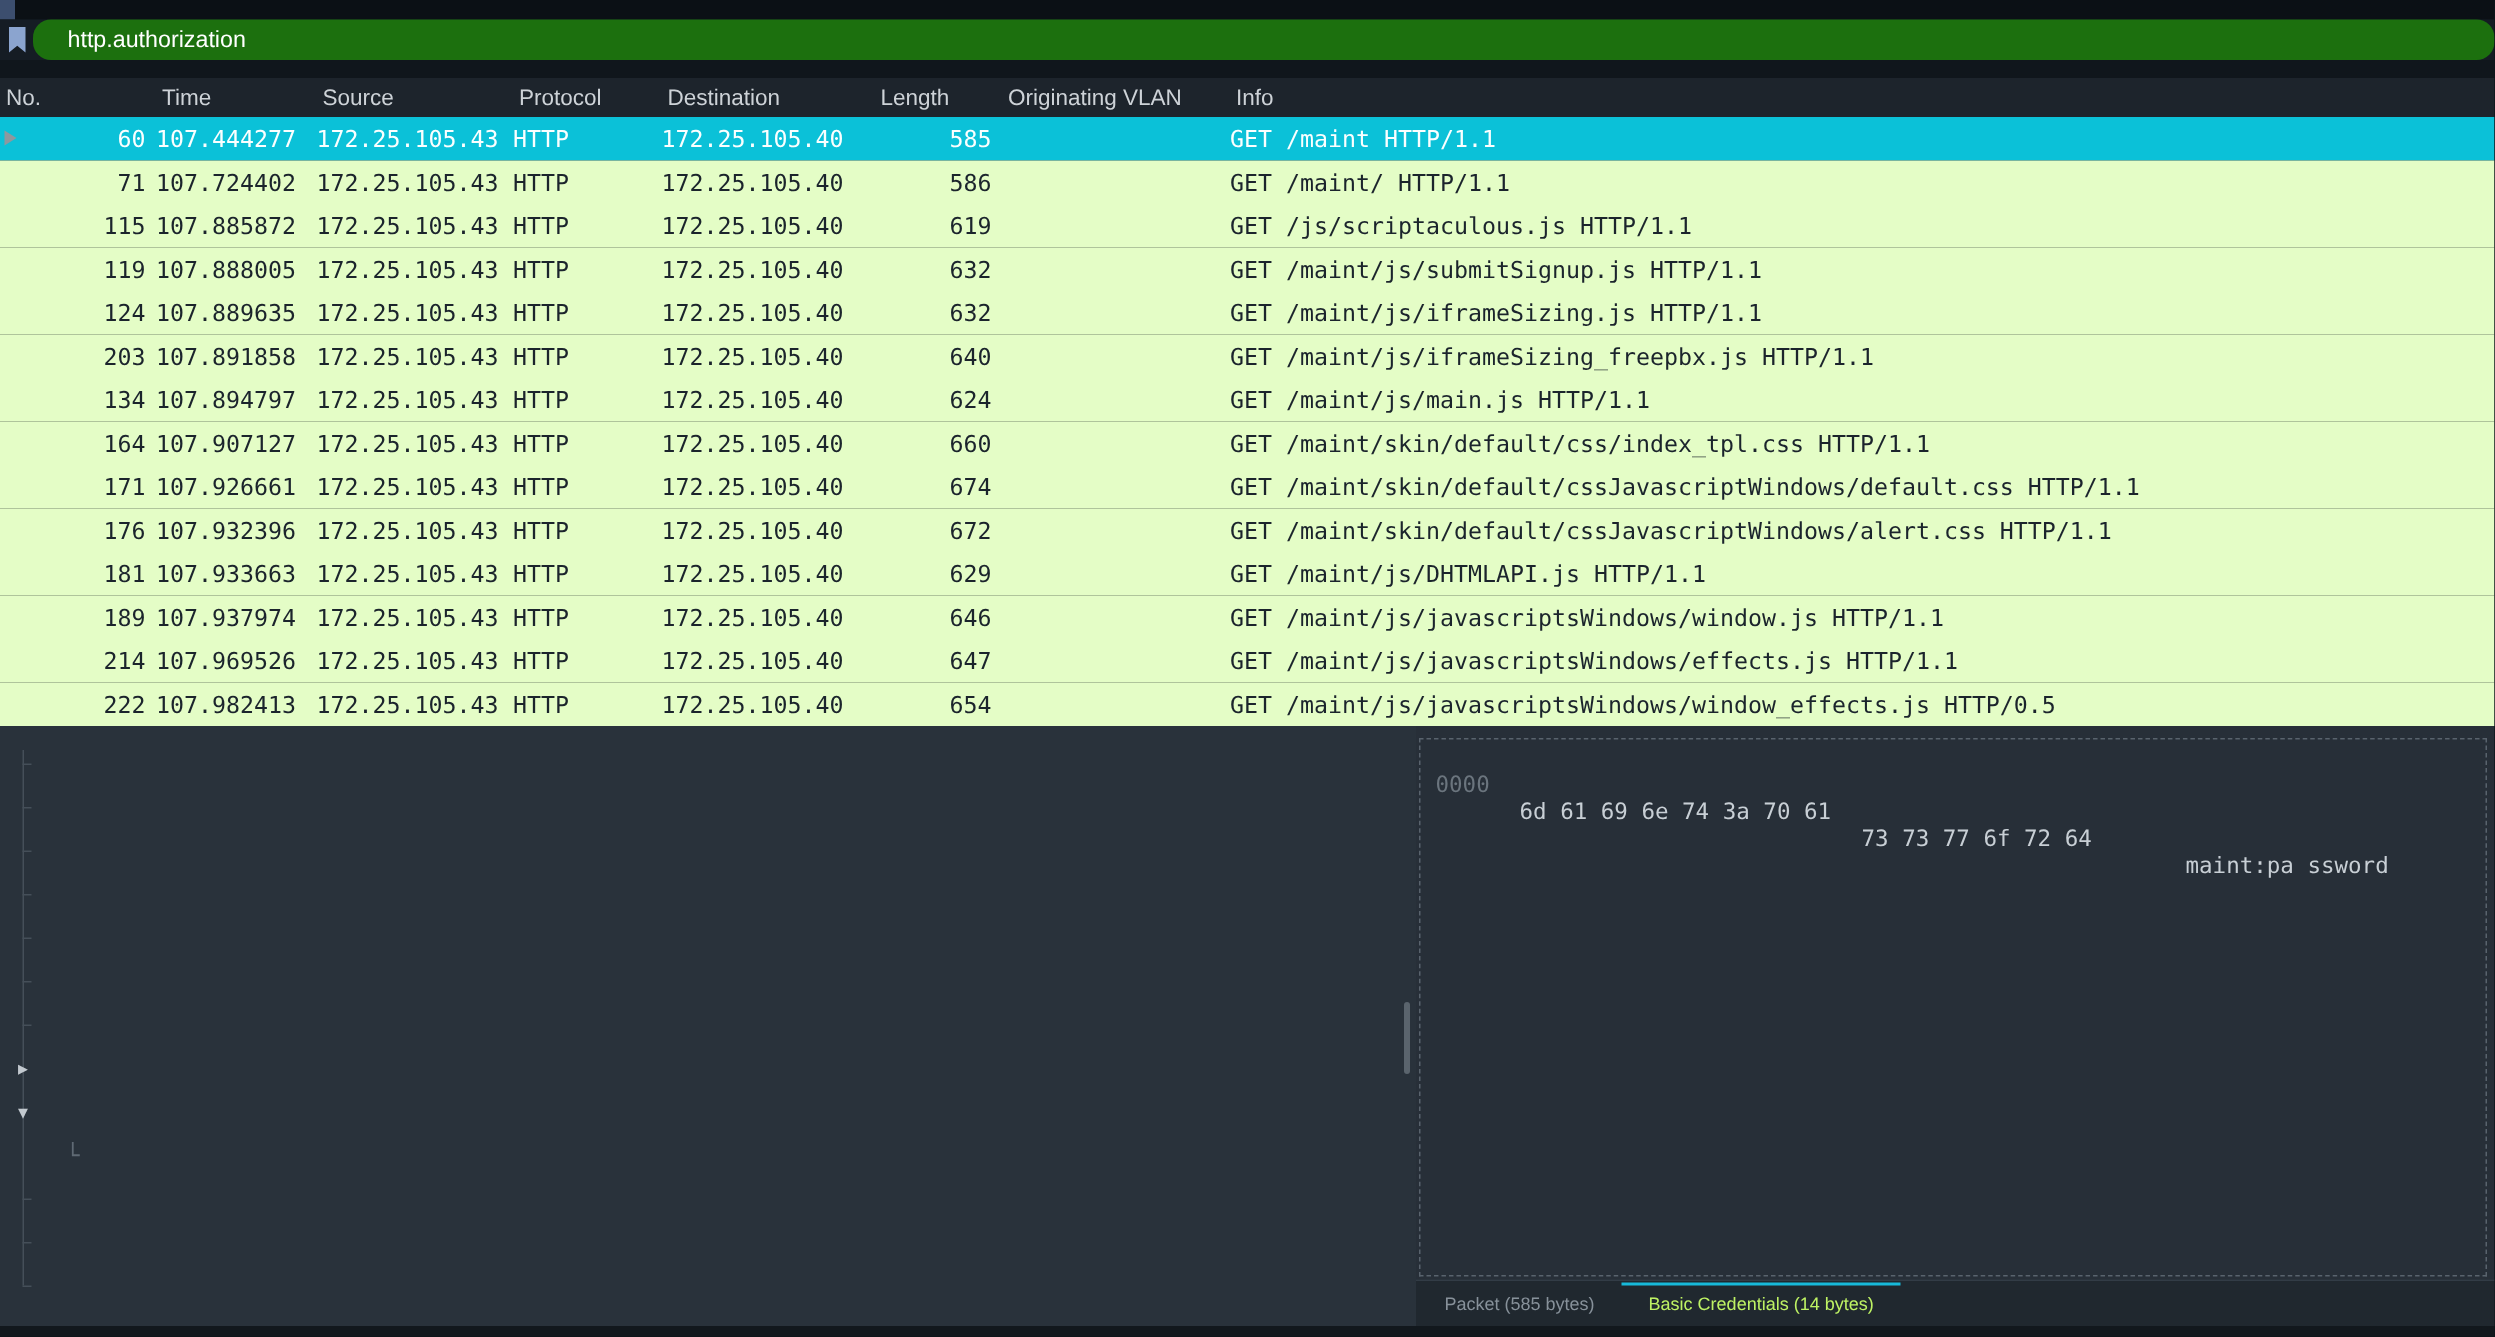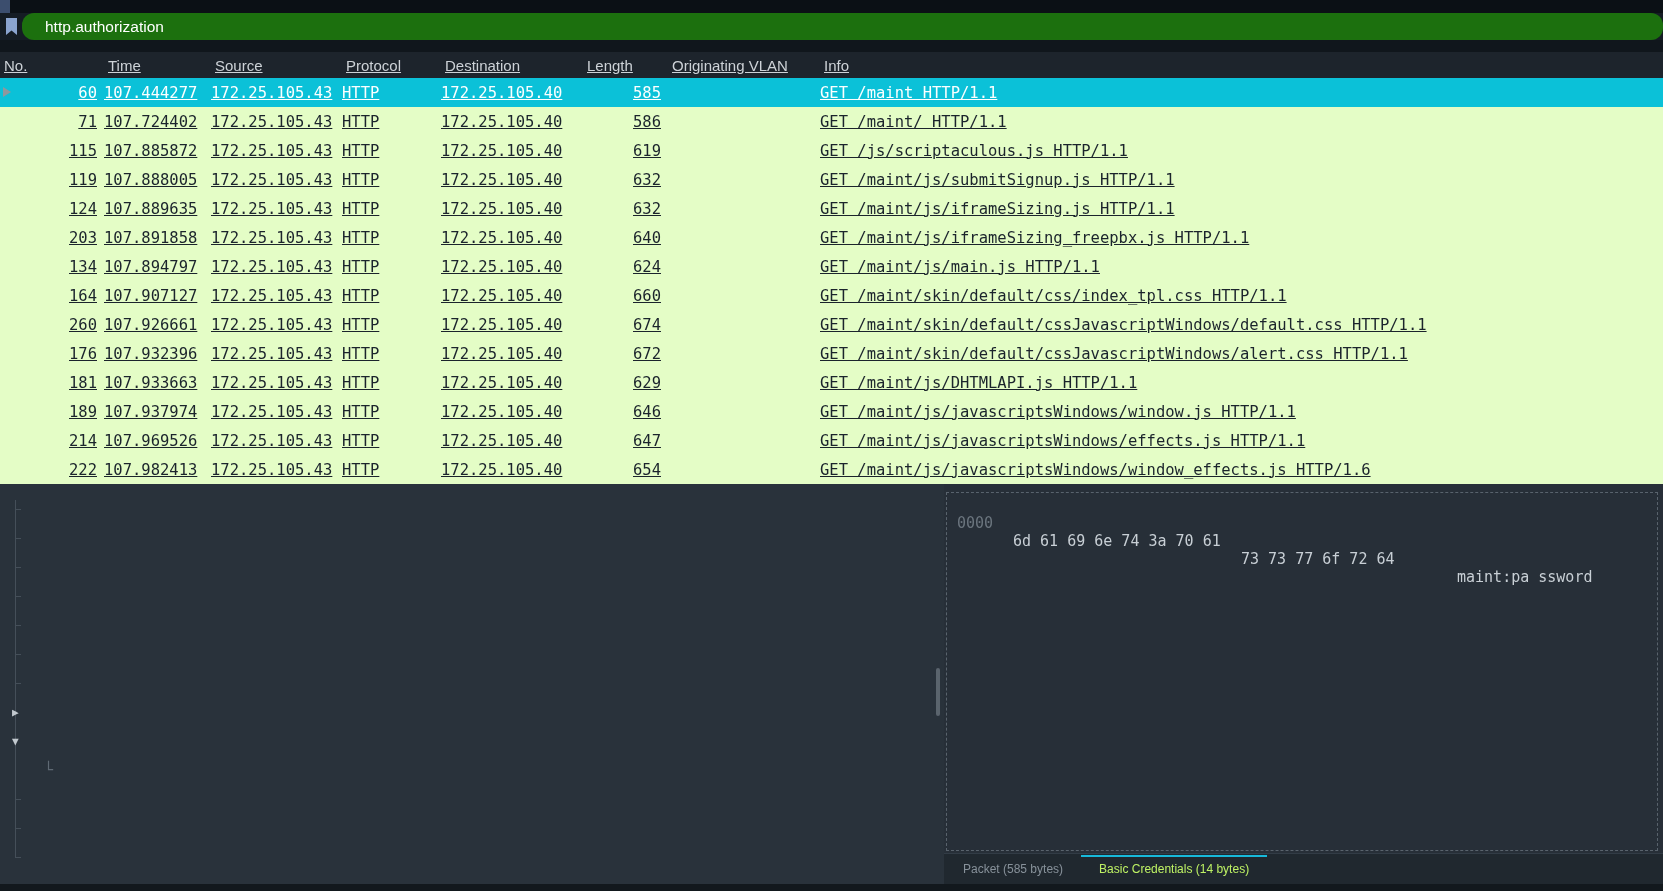--- a/index.html
+++ b/index.html
@@ -11,21 +11,21 @@
   .top-strip { position:absolute; left:0; top:0; width:1663px; height:13px; background:#0b1015; }
   .corner-icon { position:absolute; left:0; top:0; width:10px; height:13px; background:#3c4e6e; }
 
   
   .filter-bar { position:absolute; left:0; top:13px; width:1663px; height:27px; background:#151c24; display:flex; }
   .bookmark-btn { width:22px; height:27px; display:flex; align-items:center; justify-content:center; flex:none; }
   .filter-input { flex:1; background:#1c700e; color:#ffffff; font-family:"Liberation Sans",sans-serif;
                   font-size:15.5px; line-height:27px; padding-left:23px; white-space:pre;border-radius:12px; }
 
   
-  .grid-cols { display:grid; grid-template-columns:104px 107px 131px 99px 142px 85px 152px auto;text-decoration:underline; }
+  .grid-cols { display:grid; grid-template-columns:104px 107px 131px 99px 142px 85px 152px auto; }
   .header-row { position:absolute; left:0; top:52px; width:1663px; height:26px; background:#1d242c;
                 color:#cdd2d7; font-family:"Liberation Sans",sans-serif; font-size:15px; align-items:center; }
   .hcell { padding-left:4px; white-space:pre; overflow:hidden; }
 
   .rows { position:absolute; left:0; top:78px; width:1663px; }
   .prow { height:29px; align-items:center; background:#e4fdc6; color:#1b242c;
           font-size:15.5px; white-space:pre; position:relative; }
   .prow.selected { background:#0bc1d8; color:#fbffff; }
   .prow.selected::before { content:''; position:absolute; left:3px; top:9px;
           border-left:8px solid #8e989e; border-top:5px solid transparent; border-bottom:5px solid transparent; }
@@ -170,21 +170,21 @@
       <span class="c r">164</span>
       <span class="c">107.907127</span>
       <span class="c">172.25.105.43</span>
       <span class="c">HTTP</span>
       <span class="c">172.25.105.40</span>
       <span class="c r">660</span>
       <span class="c"></span>
       <span class="c">GET /maint/skin/default/css/index_tpl.css HTTP/1.1</span>
     </div>
       <div class="prow grid-cols">
-      <span class="c r">260</span>
+      <span class="c r">171</span>
       <span class="c">107.926661</span>
       <span class="c">172.25.105.43</span>
       <span class="c">HTTP</span>
       <span class="c">172.25.105.40</span>
       <span class="c r">674</span>
       <span class="c"></span>
       <span class="c">GET /maint/skin/default/cssJavascriptWindows/default.css HTTP/1.1</span>
     </div>
       <div class="prow grid-cols">
       <span class="c r">176</span>
@@ -227,21 +227,21 @@
       <span class="c">GET /maint/js/javascriptsWindows/effects.js HTTP/1.1</span>
     </div>
       <div class="prow grid-cols">
       <span class="c r">222</span>
       <span class="c">107.982413</span>
       <span class="c">172.25.105.43</span>
       <span class="c">HTTP</span>
       <span class="c">172.25.105.40</span>
       <span class="c r">654</span>
       <span class="c"></span>
-      <span class="c">GET /maint/js/javascriptsWindows/window_effects.js HTTP/1.6</span>
+      <span class="c">GET /maint/js/javascriptsWindows/window_effects.js HTTP/0.5</span>
     </div>
     </div>
 
   <div class="h-thumb"></div>
 
   <div class="detail-pane">
     <div class="tree-guide"></div>
     <div class="detail-lines">
 
     <div class="d-line tick">

